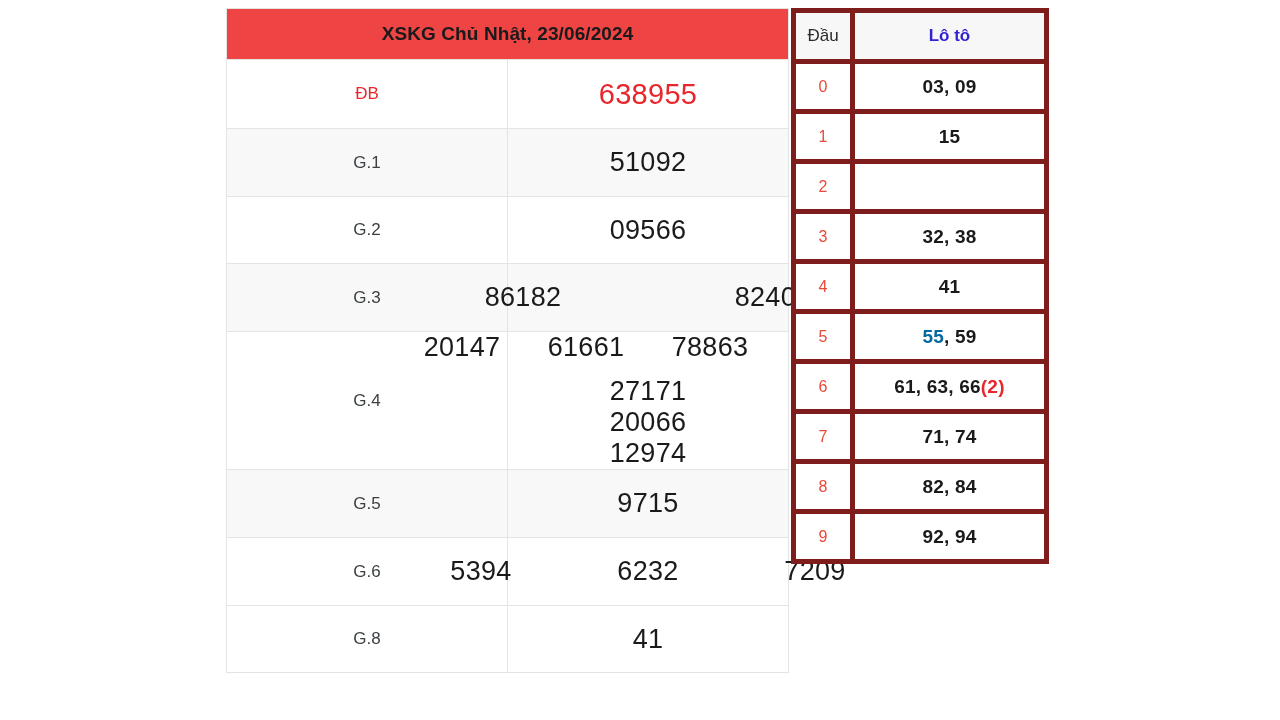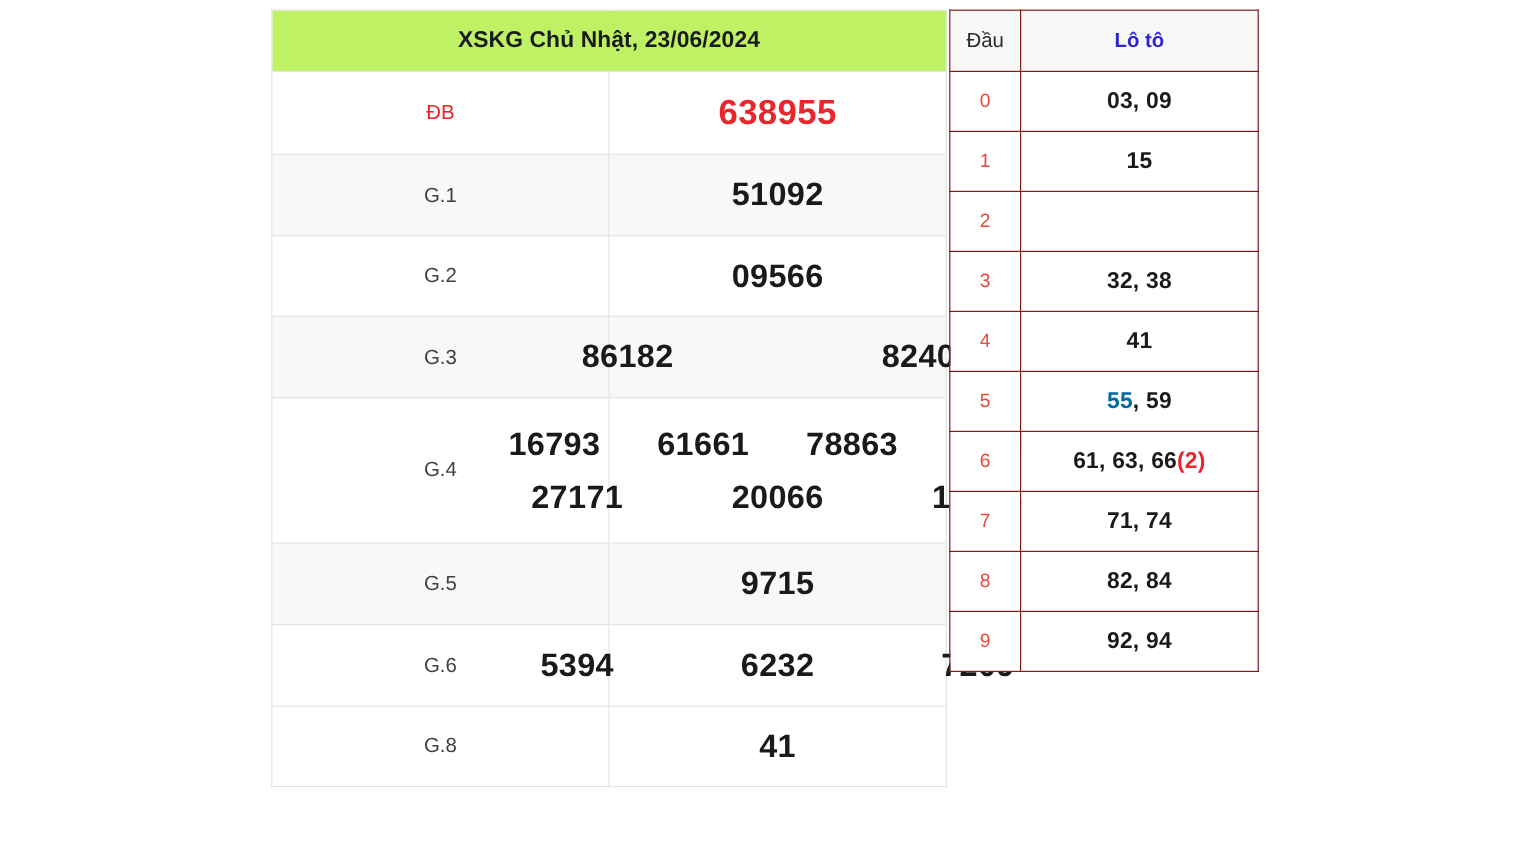--- a/index.html
+++ b/index.html
@@ -27,21 +27,21 @@
     width: 563px;
     border-collapse: collapse;
     table-layout: fixed;
   }
   .results-table td, .results-table th {
     border: 1px solid #e4e4e4;
     padding: 0;
   }
 
   .title-cell {
-    background: #bef264;
+    background: #ef4444;
     text-align: center;
     font-size: 19px;
     font-weight: bold;
     color: #1a1a1a;
     height: 51px;
     letter-spacing: 0.1px;
   }
 
   .prize-label {
     width: 57px;
@@ -53,21 +53,21 @@
   }
   .prize-label.db {
     color: #e8262b;
     margin-left: 48px;
   }
 
   .prize-values {
     text-align: center;
     vertical-align: middle;
     font-size: 27px;
-    font-weight: bold;
+    font-weight: normal;
     color: #1a1a1a;
     letter-spacing: 0.3px;
   }
   .prize-values.db-num {
     color: #e8262b;
     font-size: 29px;
   }
 
   .row-shade td { background: #f8f8f8; }
   .row-plain td { background: #ffffff; }
@@ -102,33 +102,33 @@
   
   .line-3 .n { width: 167px; text-align: center; }
 
   .g4-stack {
     display: flex;
     flex-direction: column;
     justify-content: center;
     gap: 13px;
     padding: 0 4px;
   }
-  .g4-stack .line-3 { padding: 0 20px; }
+  .g4-stack .line-3 { padding: 0 20px; flex-direction: column; }
 
   
   .loto-table {
     position: absolute;
     left: 791px;
     top: 8px;
     width: 258px;
     border-collapse: collapse;
     table-layout: fixed;
   }
   .loto-table th, .loto-table td {
-    border: 1px solid #7f1d1d;
+    border: 5px solid #7f1d1d;
     padding: 0;
     text-align: center;
   }
   .loto-head-cell {
     background: #f7f7f7;
     height: 51px;
     font-size: 17px;
     font-weight: bold;
     text-align: center;
     vertical-align: middle;
@@ -209,21 +209,21 @@
             <span class="n">82403</span>
           </div>
         </td>
       </tr>
 
       <tr class="row-plain r-g4">
         <td class="prize-label">G.4</td>
         <td class="prize-values">
           <div class="g4-stack">
             <div class="num-line line-4">
-              <span class="n">16793</span>
+              <span class="n">20147</span>
               <span class="n">61661</span>
               <span class="n">78863</span>
               <span class="n">07084</span>
             </div>
             <div class="num-line line-3">
               <span class="n">27171</span>
               <span class="n">20066</span>
               <span class="n">12974</span>
             </div>
           </div>

